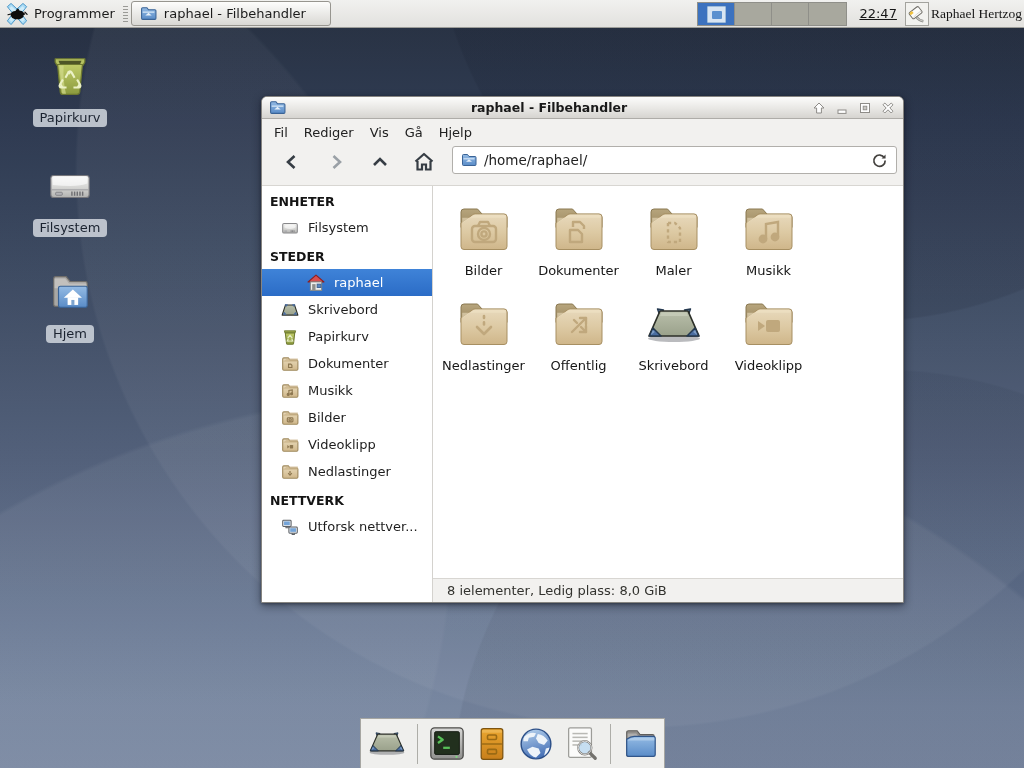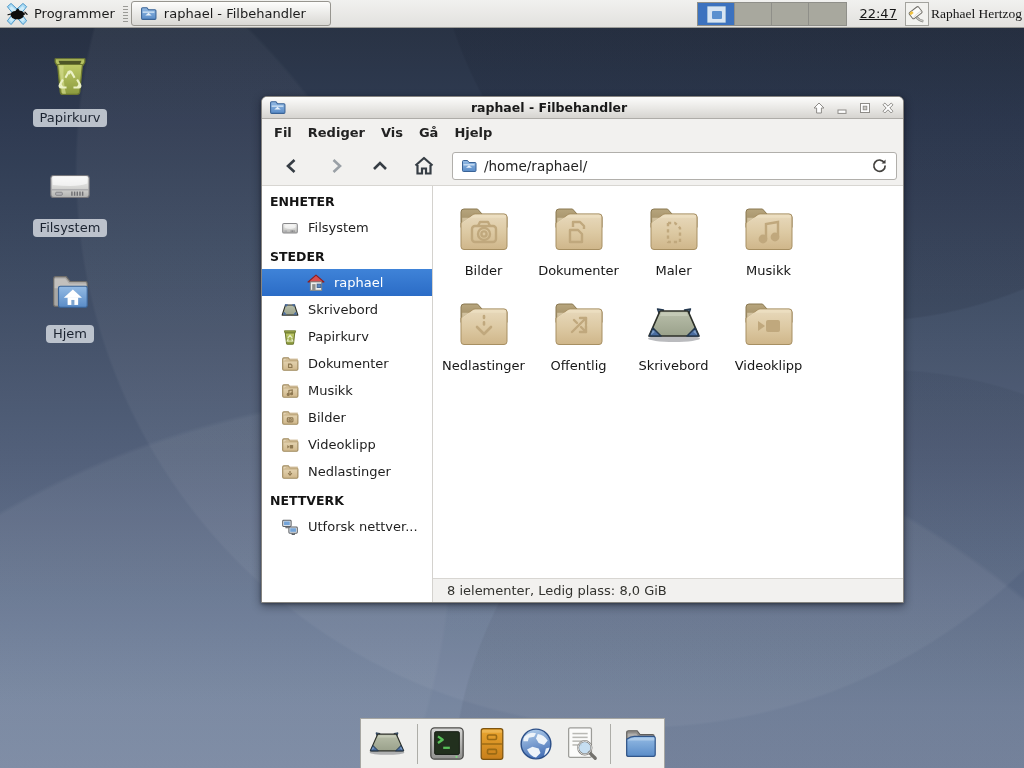--- a/index.html
+++ b/index.html
@@ -82,23 +82,23 @@
     height:22px; flex:none; display:flex; align-items:center;
     background:linear-gradient(#fcfcfb 0%, #e8e7e4 55%, #d6d4d0 100%);
     border-bottom:1px solid #aeaca8; border-radius:5px 5px 0 0;
     padding:0 6px;
   }
   .titlebar .app-icon { margin-left:1px; }
   .title-text { flex:1; text-align:center; font-weight:bold; font-size:12.5px; color:#191919; }
   .win-controls { display:flex; gap:9px; align-items:center; padding-right:2px; }
   .win-btn { width:14px; height:14px; display:flex; align-items:center; justify-content:center; }
   .menubar { height:27px; flex:none; display:flex; align-items:center; background:#f2f1ef; padding-left:4px; }
-  .menubar .mi { padding:4px 8px; font-size:13px; color:#222;font-weight:bold; }
+  .menubar .mi { padding:4px 8px; font-size:13px; color:#222; }
   .toolbar {
-    height:40px; flex:none; display:flex; align-items:center;
+    height:40px; flex:none; display:flex; align-items:flex-start;
     background:#f2f1ef; border-bottom:1px solid #d8d6d2; padding:0 6px 0 8px;
   }
   .tool-btn { width:44px; height:32px; display:flex; align-items:center; justify-content:center; }
   .tool-btn.home { width:44px; }
   .location-bar {
     flex:1; height:28px; margin-left:6px; background:#fff;
     border:1px solid #b1afab; border-radius:3px;
     display:flex; align-items:center; padding:0 6px 0 8px; gap:7px;
   }
   .location-bar .path { flex:1; font-size:13.5px; color:#222; }

